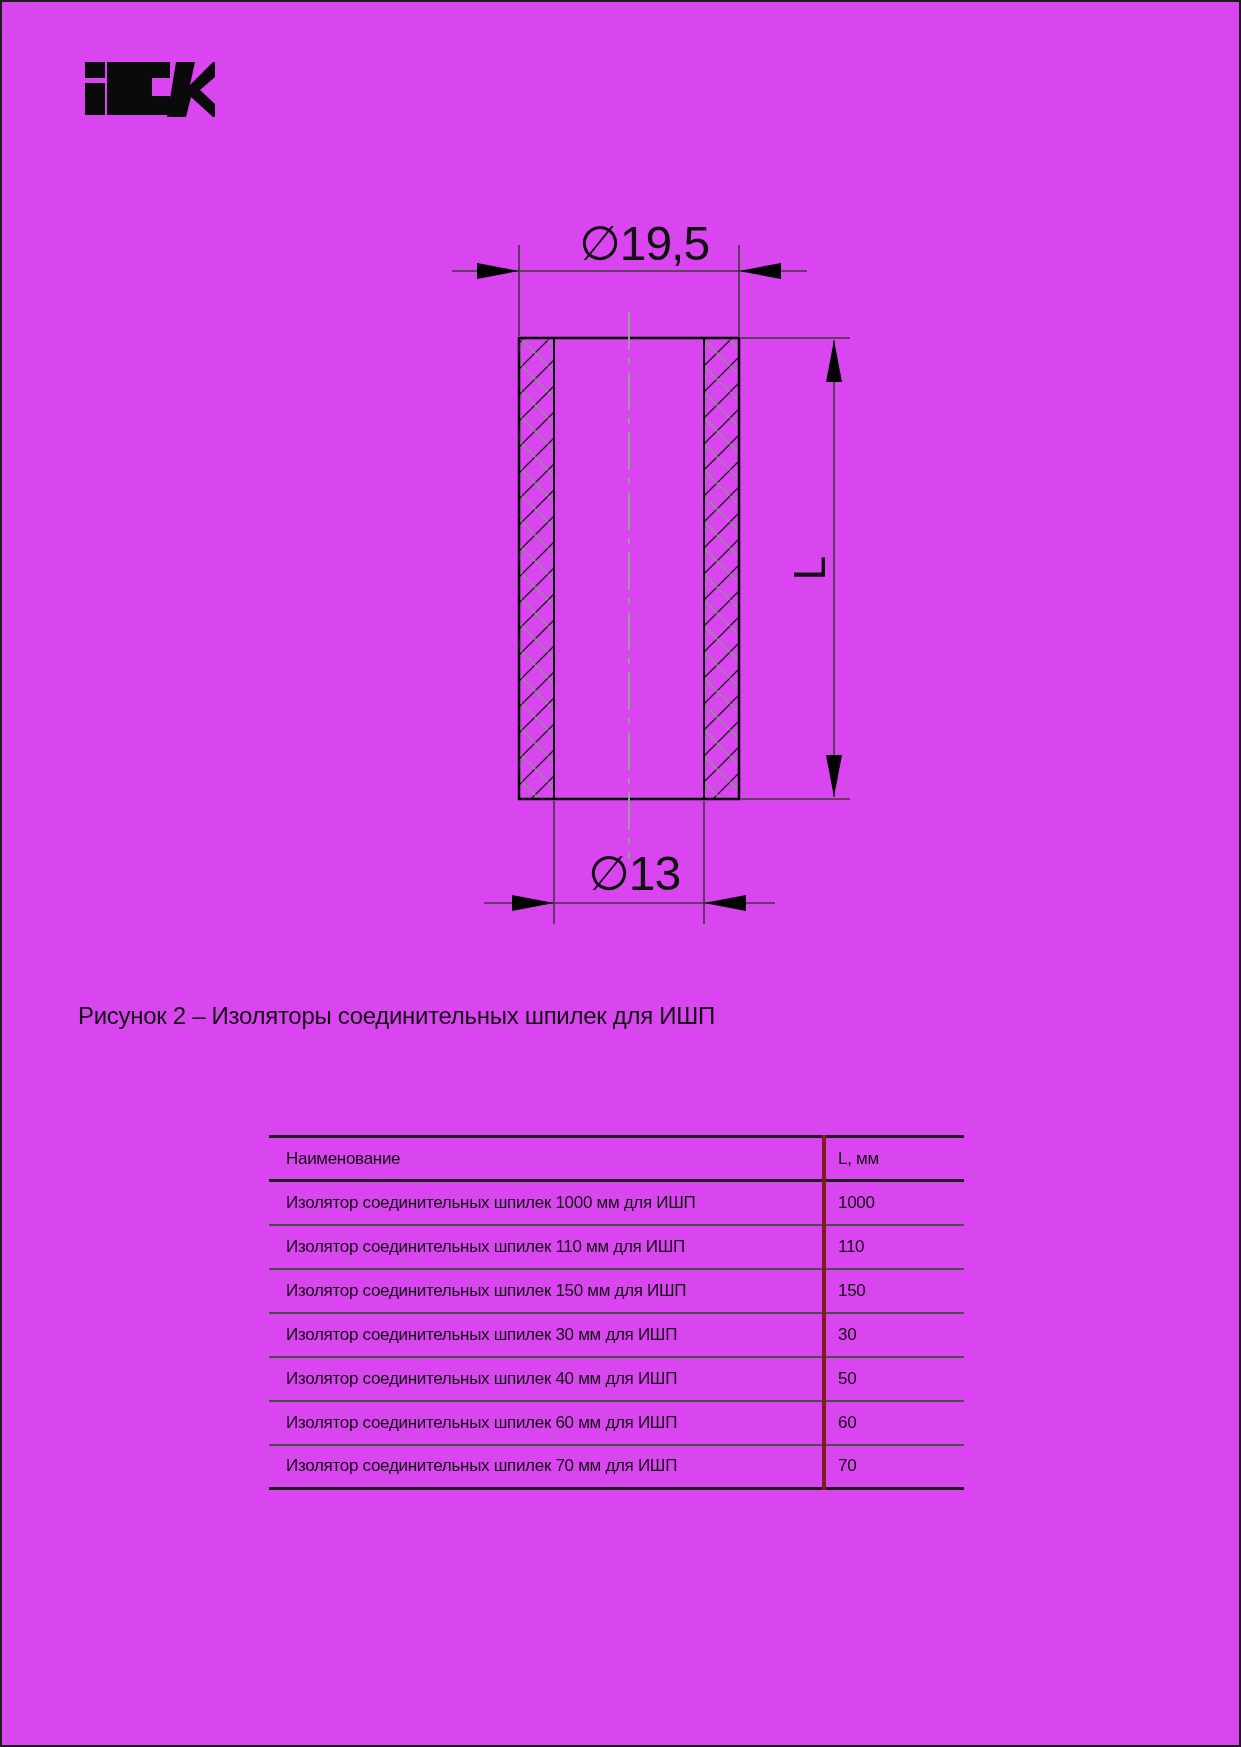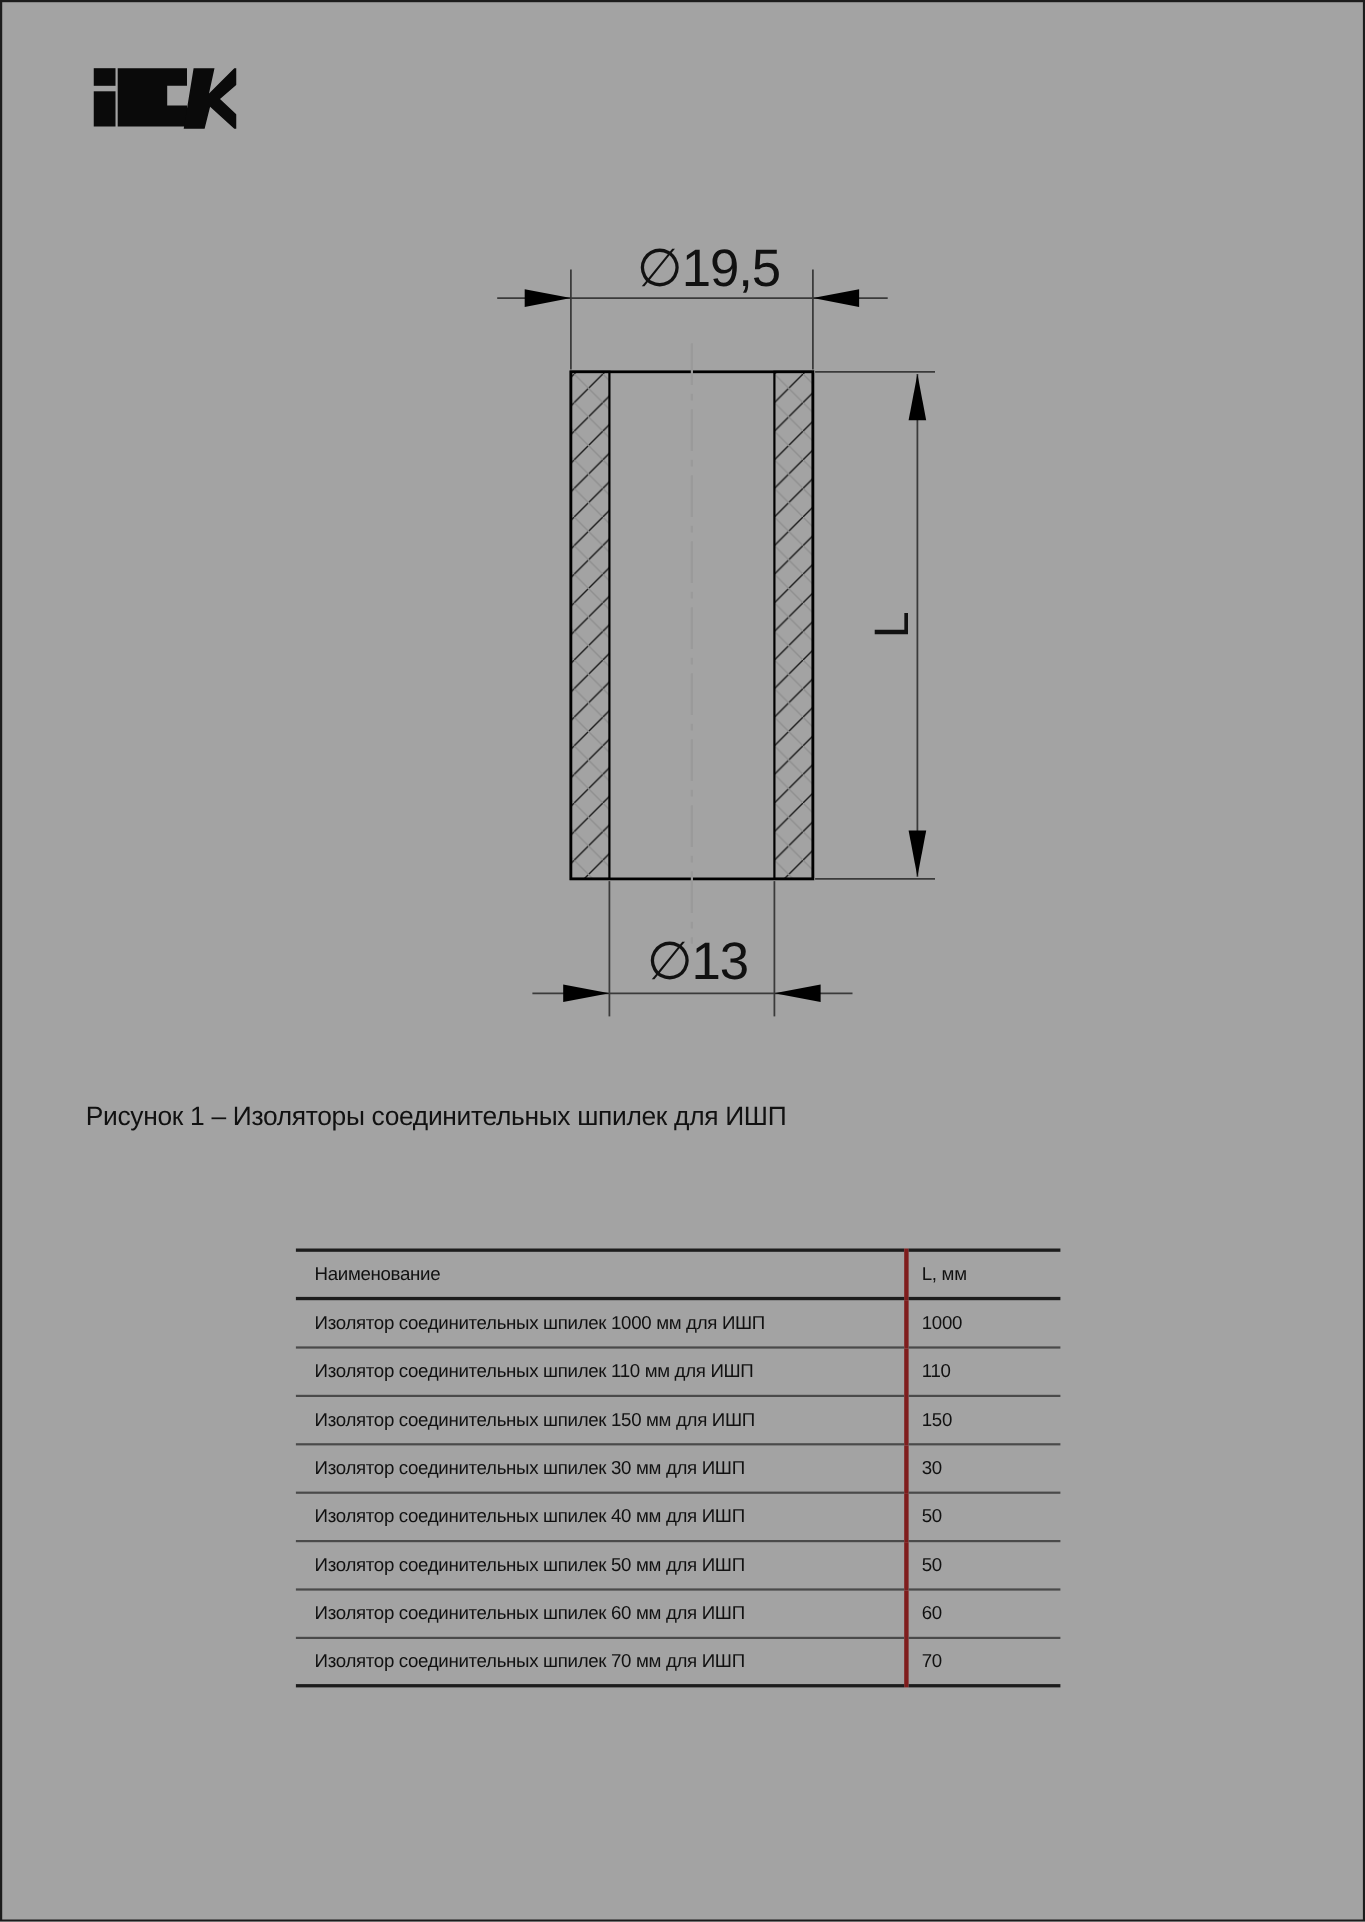--- a/index.html
+++ b/index.html
@@ -1,19 +1,19 @@
 <!DOCTYPE html>
 <html><head>
 <meta charset="utf-8">
 <style>
   html,body { margin:0; padding:0; background:#ffffff; }
   .page {
     position:relative;
     width:1241px; height:1747px;
-    background:#a3a3a3;
+    background:#d946ef;
     border:2px solid #1c1c1c;
     box-sizing:border-box;
     font-family:"Liberation Sans","DejaVu Sans",sans-serif;
     color:#111111;
     overflow:hidden;
   }
   .logo-svg { position:absolute; left:83px; top:58px; }
   .drawing-svg { position:absolute; left:0; top:0; }
   .dim-text {
     font-family:"Liberation Sans","DejaVu Sans",sans-serif;
@@ -96,21 +96,21 @@
     <g stroke="#3a3a3a" stroke-width="1.6">
       <line x1="552" y1="799" x2="552" y2="922"></line>
       <line x1="702" y1="799" x2="702" y2="922"></line>
       <line x1="482" y1="901" x2="773" y2="901"></line>
       <polygon points="552,901 510,893 510,909" fill="#000000" stroke="none"></polygon>
       <polygon points="702,901 744,893 744,909" fill="#000000" stroke="none"></polygon>
       <text class="dim-text" x="632" y="888" text-anchor="middle" stroke="none">∅13</text>
     </g>
   </svg>
 
-  <div class="caption">Рисунок 1 – Изоляторы соединительных шпилек для ИШП</div>
+  <div class="caption">Рисунок 2 – Изоляторы соединительных шпилек для ИШП</div>
 
   <table class="spec-table">
     <thead>
       <tr>
         <th class="col-name">Наименование</th>
         <th class="col-l">L, мм</th>
       </tr>
     </thead>
     <tbody>
         <tr>
@@ -127,24 +127,20 @@
     </tr>
         <tr>
       <td class="col-name">Изолятор соединительных шпилек 30 мм для ИШП</td>
       <td class="col-l">30</td>
     </tr>
         <tr>
       <td class="col-name">Изолятор соединительных шпилек 40 мм для ИШП</td>
       <td class="col-l">50</td>
     </tr>
         <tr>
-      <td class="col-name">Изолятор соединительных шпилек 50 мм для ИШП</td>
-      <td class="col-l">50</td>
-    </tr>
-        <tr>
       <td class="col-name">Изолятор соединительных шпилек 60 мм для ИШП</td>
       <td class="col-l">60</td>
     </tr>
         <tr>
       <td class="col-name">Изолятор соединительных шпилек 70 мм для ИШП</td>
       <td class="col-l">70</td>
     </tr>
       </tbody>
   </table>
 

